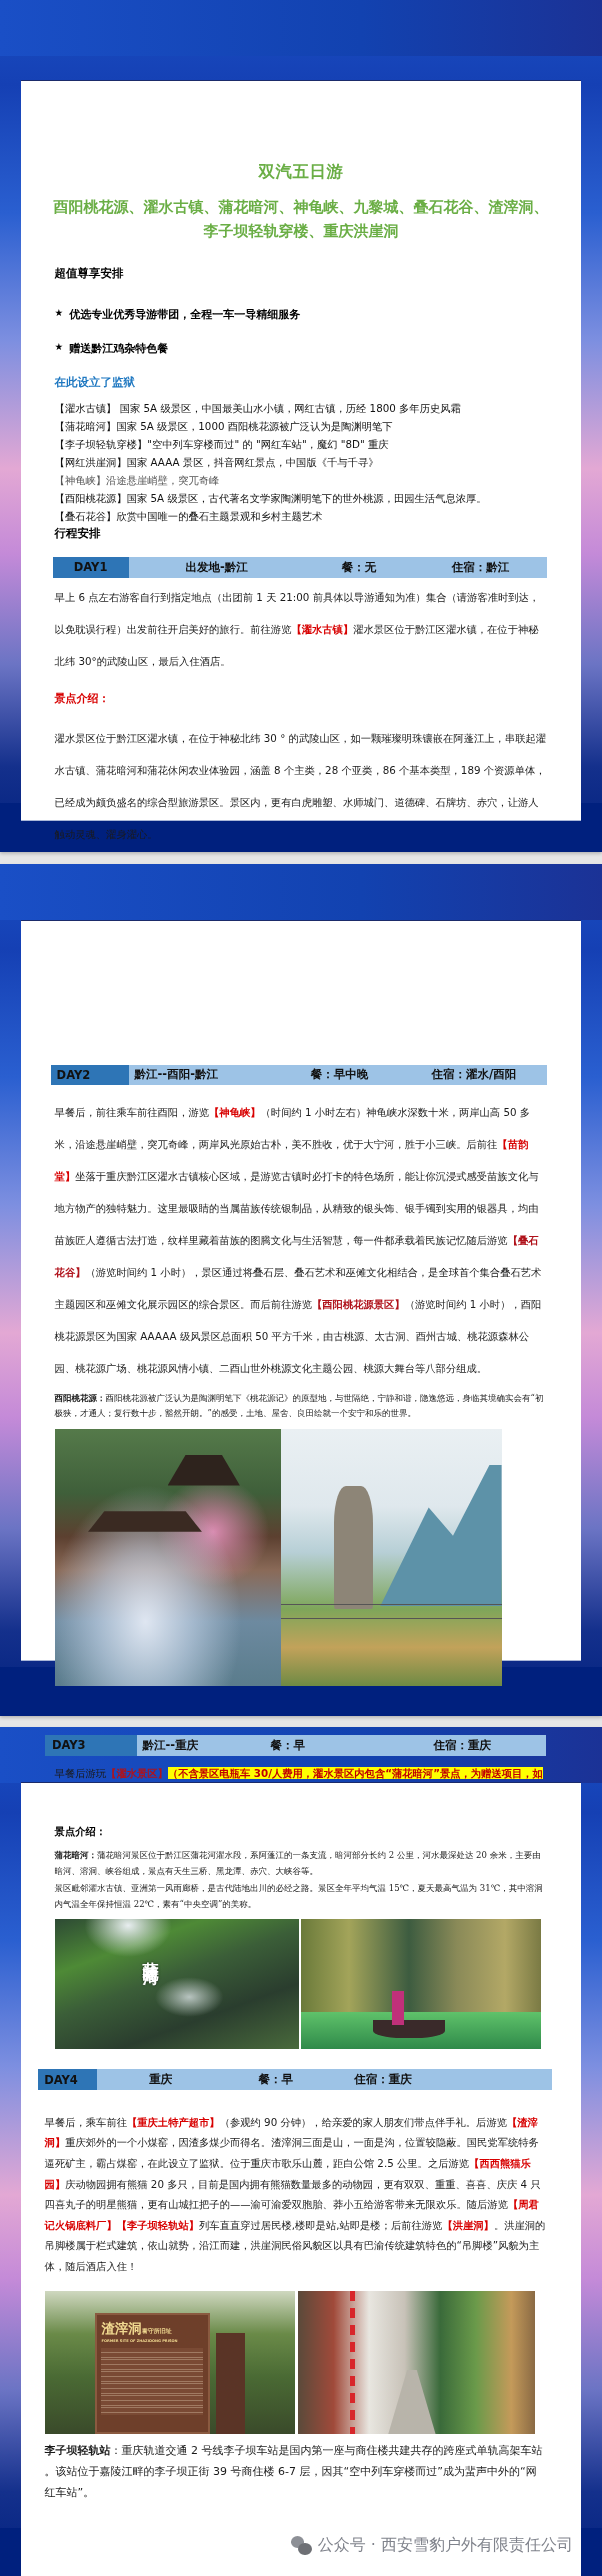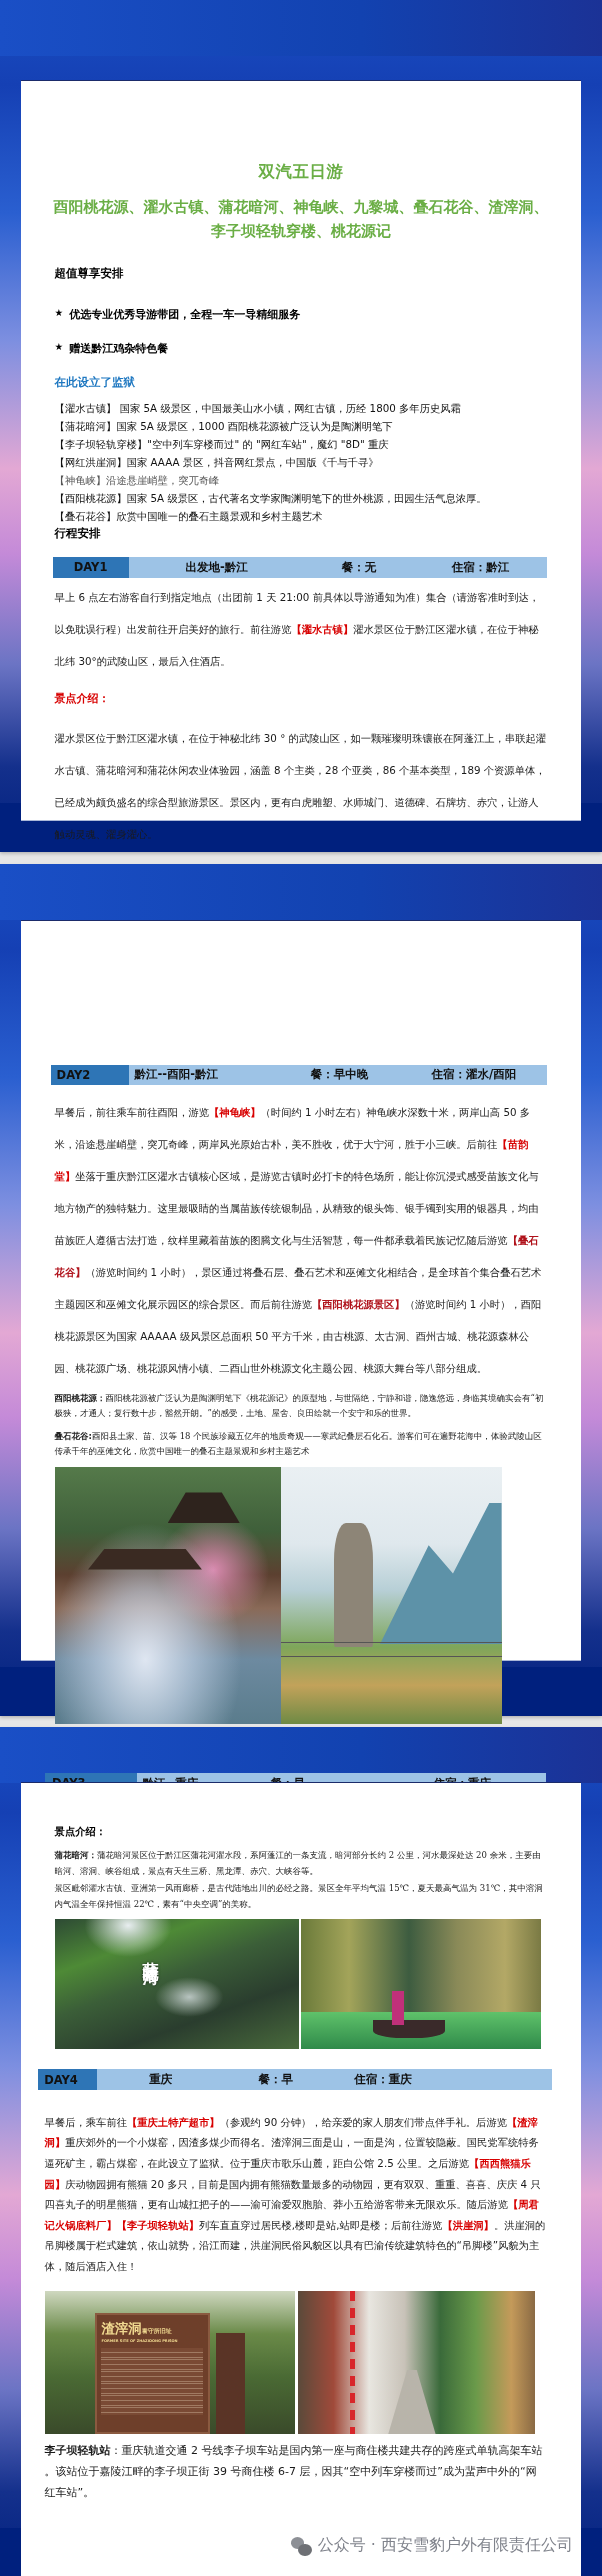--- a/index.html
+++ b/index.html
@@ -71,35 +71,35 @@
 
   .photo { position: relative; overflow: hidden; }
   .photo .cap {
     position: absolute; color: #fff; font-weight: bold; font-family: "DejaVu Serif", serif;
     writing-mode: vertical-rl; font-size: 16px; letter-spacing: 2.4px;
     text-shadow: 0 0 2.4px rgba(0,0,0,0.6);
   }
 
   .footer-wm {
     position: absolute; right: 29px; bottom: 20.6px; z-index: 2;
-    display: flex; align-items: flex-end; gap: 4.9px; color: #6a6e78;
+    display: flex; align-items: center; gap: 4.9px; color: #6a6e78;
     font-size: 16px; opacity: 0.85;
   }
   .wechat-icon { width: 22px; height: 19.4px; position: relative; }
   .wechat-icon span { position: absolute; background: #7a7d84; border-radius: 50%; }
 </style>
 </head>
 <body>
 
 <div class="panel" id="panel1">
   <div class="sheet">
     <div class="title-main">双汽五日游</div>
     <div class="title-sub">
       <div>酉阳桃花源、濯水古镇、蒲花暗河、神龟峡、九黎城、叠石花谷、渣滓洞、</div>
-      <div>李子坝轻轨穿楼、桃花源记</div>
+      <div>李子坝轻轨穿楼、重庆洪崖洞</div>
     </div>
 
     <div class="content" style="margin-top:23px;">
       <div class="h-black">超值尊享安排</div>
 
       <div class="bullet" style="margin-top:25.5px;">
         <span class="star">★</span>
         <span>优选专业优秀导游带团，全程一车一导精细服务</span>
       </div>
       <div class="bullet" style="margin-top:19.4px;">
@@ -148,23 +148,20 @@
       <div style="flex:1; padding-left:27px;">住宿：濯水/酉阳</div>
     </div>
 
     <div class="content" style="margin-top:11px;">
       <p class="para loose">
         <span>早餐后，前往乘车前往酉阳，游览</span><span class="red">【神龟峡】</span><span>（时间约 1 小时左右）神龟峡水深数十米，两岸山高 50 多米，沿途悬崖峭壁，突兀奇峰，两岸风光原始古朴，美不胜收，优于大宁河，胜于小三峡。后前往</span><span class="red">【苗韵堂】</span><span>坐落于重庆黔江区濯水古镇核心区域，是游览古镇时必打卡的特色场所，能让你沉浸式感受苗族文化与地方物产的独特魅力。这里最吸睛的当属苗族传统银制品，从精致的银头饰、银手镯到实用的银器具，均由苗族匠人遵循古法打造，纹样里藏着苗族的图腾文化与生活智慧，每一件都承载着民族记忆随后游览</span><span class="darkred">【叠石花谷】</span><span>（游览时间约 1 小时），景区通过将叠石层、叠石艺术和巫傩文化相结合，是全球首个集合叠石艺术主题园区和巫傩文化展示园区的综合景区。而后前往游览</span><span class="darkred">【酉阳桃花源景区】</span><span>（游览时间约 1 小时），酉阳桃花源景区为国家 AAAAA 级风景区总面积 50 平方千米，由古桃源、太古洞、酉州古城、桃花源森林公园、桃花源广场、桃花源风情小镇、二酉山世外桃源文化主题公园、桃源大舞台等八部分组成。</span>
       </p>
 
       <p class="serif-para" style="margin-top:7.3px;">
         <b>酉阳桃花源：</b><span>酉阳桃花源被广泛认为是陶渊明笔下《桃花源记》的原型地，与世隔绝，宁静和谐，隐逸悠远，身临其境确实会有“初极狭，才通人；复行数十步，豁然开朗。”的感受，土地、屋舍、良田绘就一个安宁和乐的世界。</span>
-      </p>
-      <p class="serif-para" style="margin-top:8.5px;">
-        <b>叠石花谷:</b><span>酉阳县土家、苗、汉等 18 个民族珍藏五亿年的地质奇观——寒武纪叠层石化石。游客们可在遍野花海中，体验武陵山区传承千年的巫傩文化，欣赏中国唯一的叠石主题景观和乡村主题艺术</span>
       </p>
 
       <div style="display:flex; margin-top:8.5px; width:447px;">
         <div class="photo" style="width:226px; height:257px; background:
             radial-gradient(ellipse at 40% 75%, rgba(235,240,250,0.9) 0%, rgba(200,215,235,0.6) 25%, rgba(0,0,0,0) 50%),
             radial-gradient(ellipse at 70% 40%, #d98bb0 0%, rgba(217,139,176,0) 25%),
             linear-gradient(180deg, #557a4a 0%, #3f5f3a 25%, #5c4030 42%, #8a6a58 55%, #6d8aa0 75%, #5a7c8c 100%);">
           <div style="position:absolute; left:10%; top:32%; width:60%; height:8%; background:#3a2a22; clip-path:polygon(8% 100%, 20% 0, 80% 0, 92% 100%);"></div>
           <div style="position:absolute; left:50%; top:10%; width:32%; height:12%; background:#2e231d; clip-path:polygon(0 100%, 25% 0, 75% 0, 100% 100%);"></div>
         </div>

